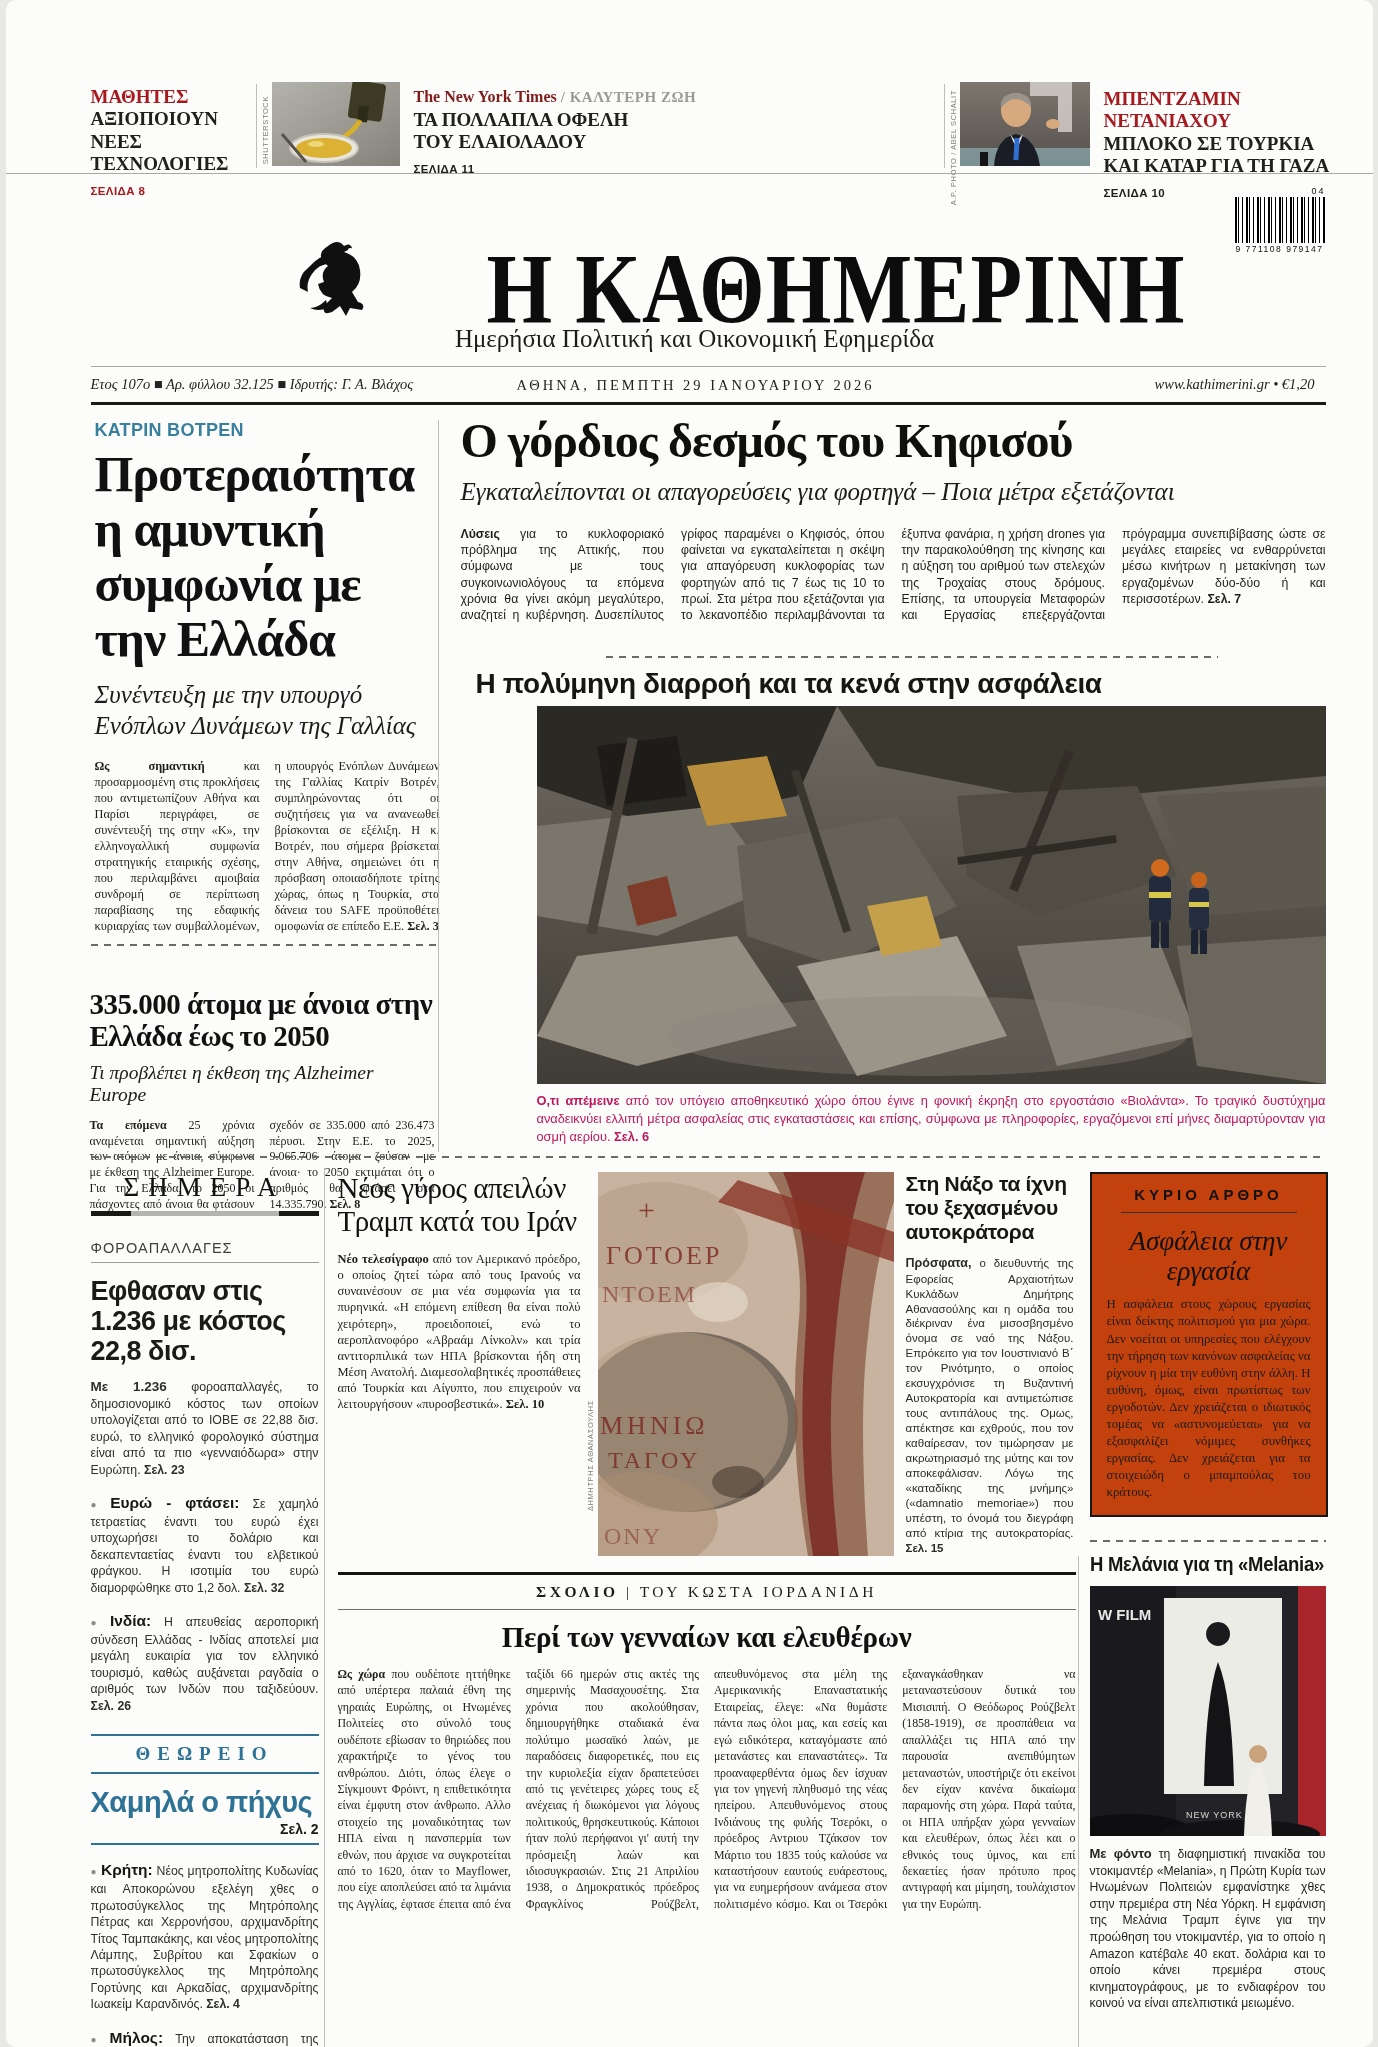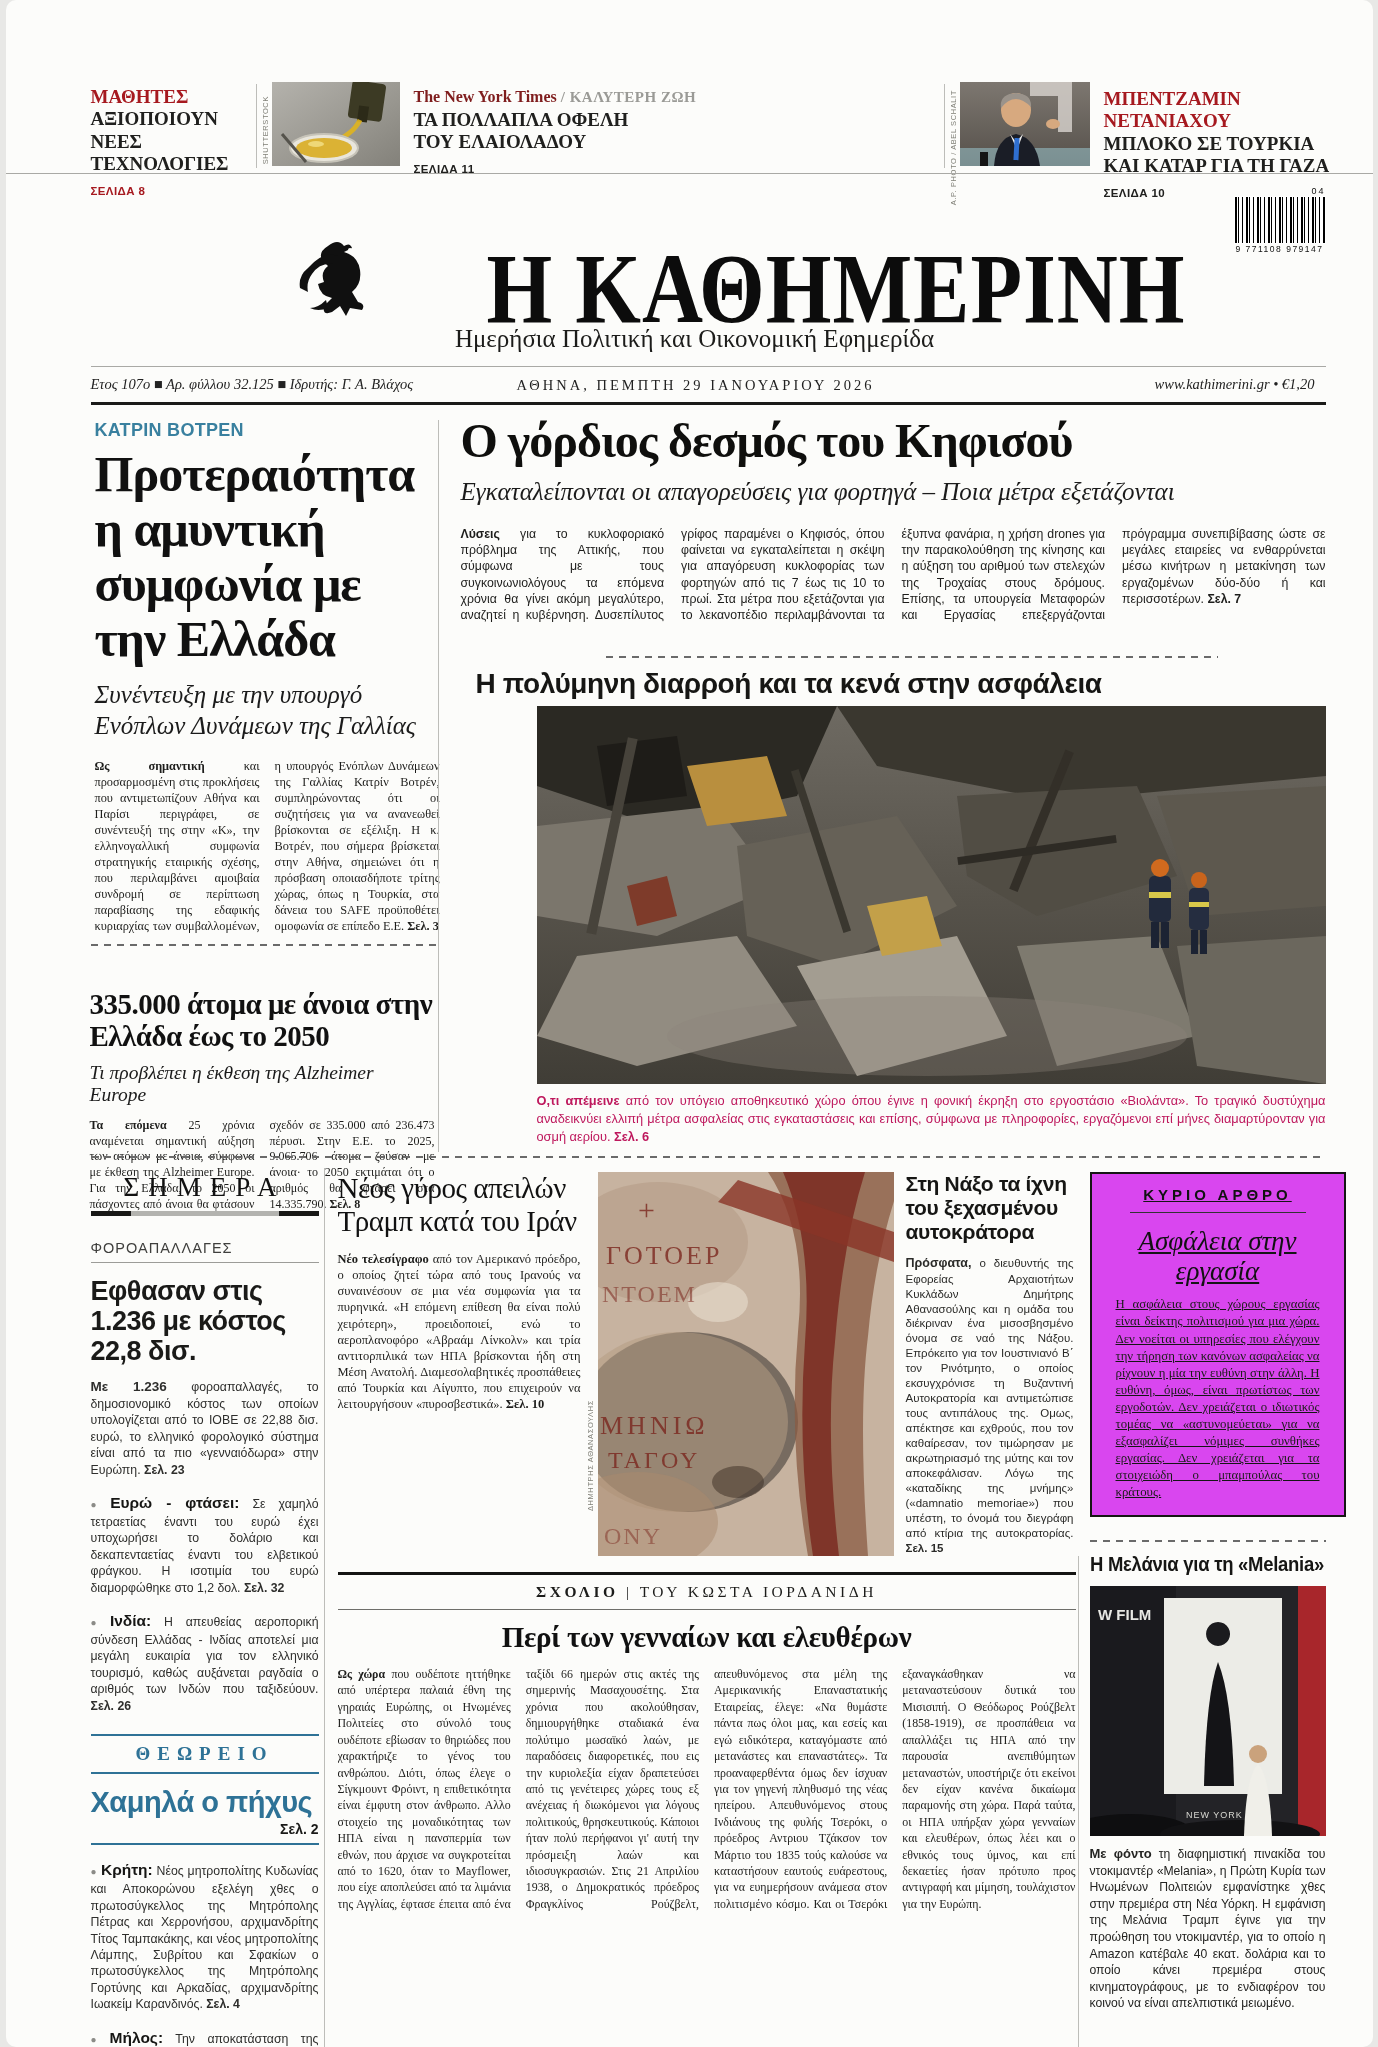--- a/index.html
+++ b/index.html
@@ -57,21 +57,21 @@
   .th-rule{height:2px;background:#2e7296;}
   .th-title{font-size:19px;font-weight:bold;letter-spacing:7px;text-align:center;color:#2e7296;padding:7px 0;}
   .th-head{font-family:"Liberation Sans",sans-serif;font-size:29px;font-weight:bold;letter-spacing:-.5px;color:#2e7296;margin-top:12px;}
   .th-page{font-family:"Liberation Sans",sans-serif;font-size:14px;font-weight:bold;text-align:right;color:#1a1a18;margin:2px 0 6px;}
   
   .h-trump{font-size:29px;line-height:1.14;font-weight:normal;letter-spacing:-.5px;color:#111;}
   .h-trump-sub{font-size:21.5px;font-style:italic;line-height:1.22;color:#1b1b1b;margin-top:10px;}
   .trump-body{font-size:12.5px;line-height:1.29;text-align:justify;color:#1d1d1b;margin-top:13px;}
   .h-naxos{font-family:"Liberation Sans",sans-serif;font-size:21px;line-height:1.15;font-weight:bold;letter-spacing:-.3px;color:#161614;}
   .naxos-body{font-family:"Liberation Sans",sans-serif;font-size:11.5px;line-height:1.3;text-align:justify;color:#2b2b29;margin-top:11px;}
-  .kyrio-box{border:2.5px solid #161614;padding:12px 24px 14px;background:#d946ef;text-decoration:underline;}
+  .kyrio-box{border:2.5px solid #161614;padding:12px 15px 14px;background:#c2410c;}
   .kyrio-label{font-family:"Liberation Sans",sans-serif;font-size:15px;font-weight:bold;letter-spacing:4px;text-align:center;color:#111;}
   .kyrio-label-rule{height:1px;background:#333;margin:9px 14px 0;}
   .kyrio-head{font-size:27px;font-style:italic;text-align:center;line-height:1.12;color:#111;margin:13px 0 10px;}
   .kyrio-body{font-size:12.8px;line-height:1.33;text-align:justify;color:#1b1b19;}
   
   .sx-toprule{height:3px;background:#141412;}
   .sx-header{font-size:15.5px;letter-spacing:3.5px;text-align:center;color:#1c1c1a;padding:8px 0;}
   .sx-header .bold{font-weight:bold;}
   .sx-rule{height:1px;background:#6e6e6a;}
   .sx-head{font-size:29px;text-align:center;font-weight:bold;letter-spacing:-.3px;color:#111;margin:11px 0 12px;}

